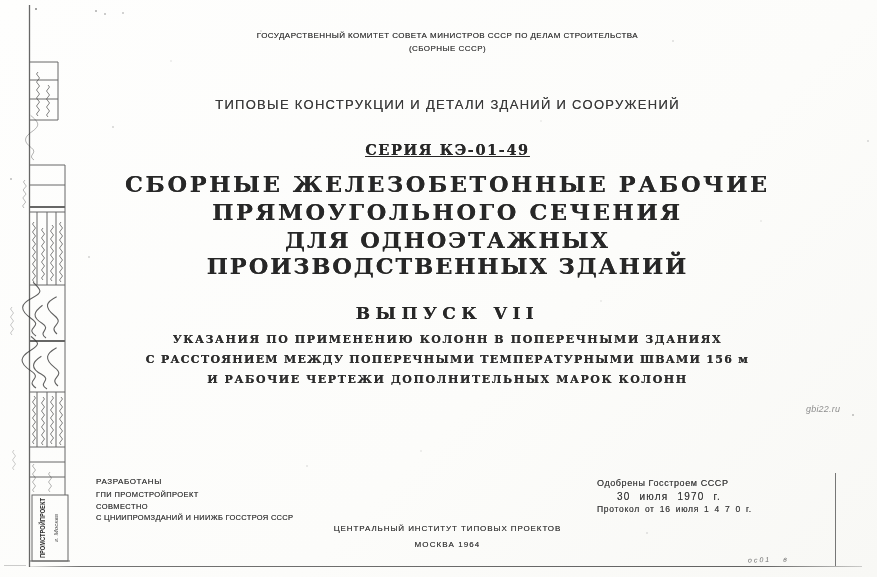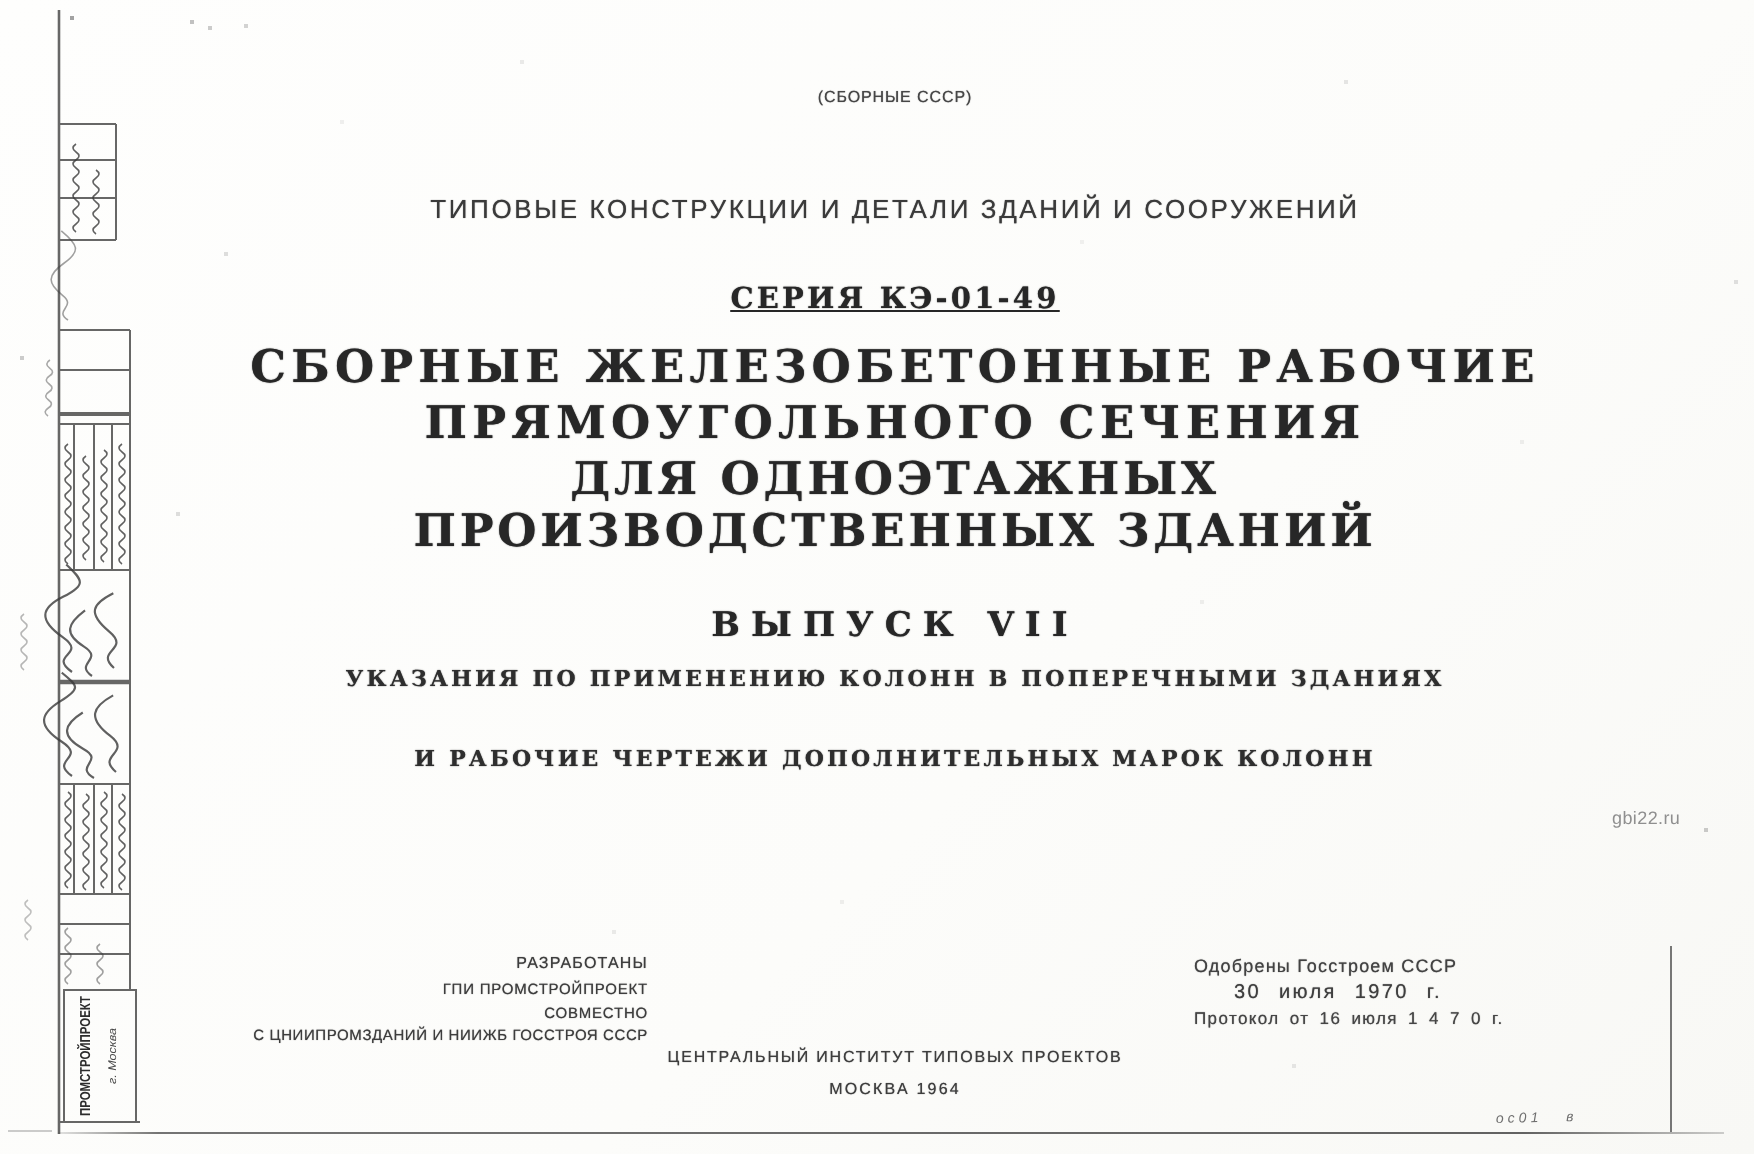--- a/index.html
+++ b/index.html
@@ -19,38 +19,38 @@
   .doctype{top:97px;font-size:13px;letter-spacing:1.3px;color:#3a3a3a;}
   .series{top:141px;font-size:14.5px;letter-spacing:1.6px;text-decoration:underline;}
   .title1{top:171px;font-size:22.5px;letter-spacing:2.6px;}
   .title2{top:199px;font-size:22.5px;letter-spacing:2.6px;}
   .title3{top:227px;font-size:22.5px;letter-spacing:1.9px;}
   .issue{top:303px;font-size:17px;letter-spacing:5.5px;}
   .sub1{top:333px;font-size:11px;letter-spacing:1.6px;color:#2e2e2e;}
   .sub2{top:353px;font-size:11px;letter-spacing:1.3px;color:#2e2e2e;}
   .sub3{top:373px;font-size:11px;letter-spacing:1.6px;color:#2e2e2e;}
   
-  .devblock{left:96px;width:228px;text-align:right;}
+  .devblock{left:96px;width:228px;text-align:left;}
   .dev1{top:477px;font-size:8px;letter-spacing:.6px;}
   .dev2{top:490px;font-size:7.5px;letter-spacing:.4px;}
   .dev3{top:502px;font-size:7.5px;letter-spacing:.4px;}
   .dev4{top:513px;font-size:7.5px;letter-spacing:.3px;}
   .pub1{top:524px;font-size:8px;letter-spacing:.9px;}
   .pub2{top:540px;font-size:8px;letter-spacing:1.1px;}
   .appr{left:597px;width:230px;}
   .appr1{top:478px;font-size:9px;letter-spacing:.6px;color:#424242;}
   .appr2{top:491px;left:617px;font-size:10px;letter-spacing:1.2px;word-spacing:5px;color:#3e3e3e;}
   .appr3{top:504px;font-size:8.5px;letter-spacing:.7px;word-spacing:2px;color:#454545;}
   
   .bottomline{left:29px;top:566px;width:833px;height:1px;
     background:linear-gradient(90deg,rgba(70,70,70,.15),rgba(70,70,70,.75) 6%,rgba(60,60,60,.8) 88%,rgba(70,70,70,.25));}
   .rightline{left:835px;top:473px;width:1px;height:93px;background:rgba(75,75,75,.75);}
   .corner-dash{left:4px;top:565px;width:22px;height:1px;background:rgba(90,90,90,.3);}
   
-  .watermark{left:806px;top:404px;font-size:9px;color:#8f8f8f;letter-spacing:.2px;text-shadow:none;}
+  .watermark{left:806px;top:404px;font-size:9px;color:#8f8f8f;letter-spacing:.2px;text-shadow:none;font-style:italic;}
   .cornermark{left:748px;top:556px;font-size:7px;font-style:italic;color:#6f6f6f;
     letter-spacing:2px;transform:rotate(-1.5deg);text-shadow:none;word-spacing:8px;}
   .specks{width:2px;height:2px;left:0;top:0;background:transparent;
     box-shadow:
       35px 8px 0 rgba(50,50,50,.45), 95px 10px 0 rgba(80,80,80,.35),
       104px 13px 0 rgba(90,90,90,.3), 122px 12px 0 rgba(100,100,100,.28),
       260px 30px 0 rgba(120,120,120,.15), 672px 40px 0 rgba(120,120,120,.18),
       867px 140px 0 rgba(110,110,110,.2), 112px 126px 0 rgba(110,110,110,.22),
       88px 256px 0 rgba(110,110,110,.22), 10px 178px 0 rgba(90,90,90,.3),
       600px 300px 0 rgba(130,130,130,.12), 760px 220px 0 rgba(130,130,130,.12),
@@ -128,30 +128,32 @@
     <g fill="#2c2c2c">
       <text transform="rotate(-90 45 528)" x="45" y="528" text-anchor="middle" font-family="Liberation Sans, sans-serif" font-weight="bold" font-size="7.2" textLength="60" lengthAdjust="spacingAndGlyphs">ПРОМСТРОЙПРОЕКТ</text>
       <text transform="rotate(-90 58 528)" x="58" y="528" text-anchor="middle" font-family="Liberation Sans, sans-serif" font-style="italic" font-size="5.6" textLength="28" lengthAdjust="spacingAndGlyphs" fill="#4a4a4a">г. Москва</text>
     </g>
   </svg>
 
   <div class="abs bottomline"></div>
   <div class="abs rightline"></div>
   <div class="abs corner-dash"></div>
 
+  <div class="abs ctr sans committee">ГОСУДАРСТВЕННЫЙ КОМИТЕТ  СОВЕТА МИНИСТРОВ СССР  ПО ДЕЛАМ СТРОИТЕЛЬСТВА</div>
   <div class="abs ctr sans committee2">(СБОРНЫЕ СССР)</div>
   <div class="abs ctr sans doctype">ТИПОВЫЕ КОНСТРУКЦИИ  И ДЕТАЛИ ЗДАНИЙ И  СООРУЖЕНИЙ</div>
   <div class="abs ctr serif series">СЕРИЯ КЭ-01-49</div>
 
   <div class="abs ctr serif title1">СБОРНЫЕ  ЖЕЛЕЗОБЕТОННЫЕ  РАБОЧИЕ</div>
   <div class="abs ctr serif title2">ПРЯМОУГОЛЬНОГО  СЕЧЕНИЯ</div>
   <div class="abs ctr serif title3">ДЛЯ  ОДНОЭТАЖНЫХ  ПРОИЗВОДСТВЕННЫХ  ЗДАНИЙ</div>
 
   <div class="abs ctr serif issue">ВЫПУСК VII</div>
   <div class="abs ctr serif sub1">УКАЗАНИЯ  ПО  ПРИМЕНЕНИЮ  КОЛОНН  В  ПОПЕРЕЧНЫМИ  ЗДАНИЯХ</div>
+  <div class="abs ctr serif sub2">С РАССТОЯНИЕМ  МЕЖДУ  ПОПЕРЕЧНЫМИ  ТЕМПЕРАТУРНЫМИ  ШВАМИ 156 м</div>
   <div class="abs ctr serif sub3">И  РАБОЧИЕ  ЧЕРТЕЖИ  ДОПОЛНИТЕЛЬНЫХ  МАРОК  КОЛОНН</div>
 
   <div class="abs devblock sans dev1">РАЗРАБОТАНЫ</div>
   <div class="abs devblock sans dev2">ГПИ ПРОМСТРОЙПРОЕКТ</div>
   <div class="abs devblock sans dev3">СОВМЕСТНО</div>
   <div class="abs devblock sans dev4">С ЦНИИПРОМЗДАНИЙ  И НИИЖБ ГОССТРОЯ СССР</div>
 
   <div class="abs ctr sans pub1">ЦЕНТРАЛЬНЫЙ ИНСТИТУТ  ТИПОВЫХ ПРОЕКТОВ</div>
   <div class="abs ctr sans pub2">МОСКВА 1964</div>
 

